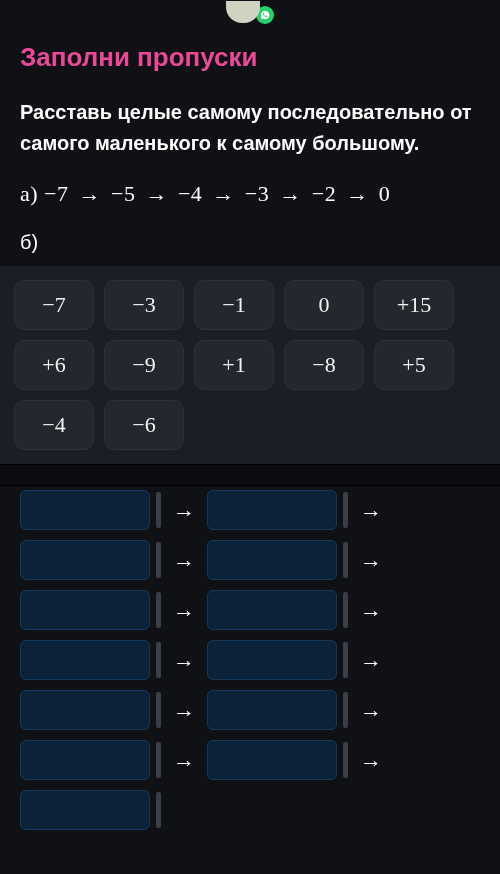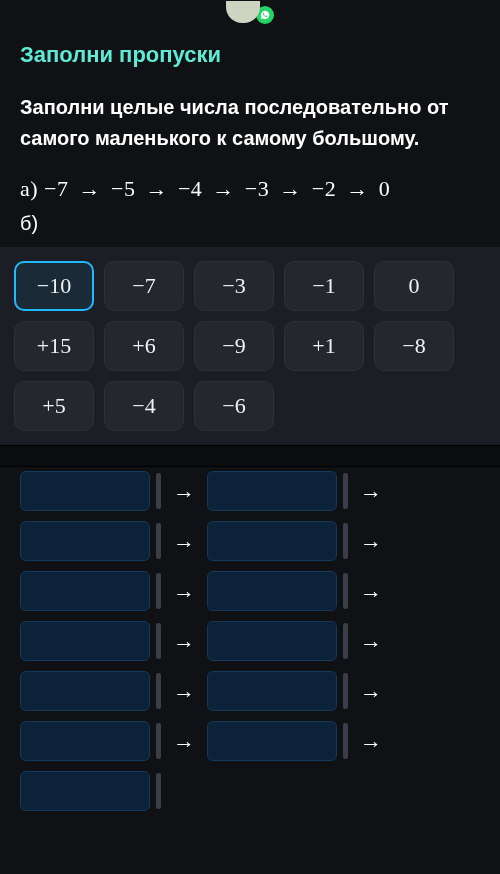--- a/index.html
+++ b/index.html
@@ -34,36 +34,36 @@
     display: flex; align-items: center; justify-content: center;
     margin-left: -8px;
     margin-top: 6px;
     font-size: 10px;
     color: #fff;
   }
   .content {
     padding: 42px 20px 0 20px;
   }
   .title {
-    color: #5eead4;
-    font-size: 22px;
+    color: #ec4899;
+    font-size: 26px;
     font-weight: 700;
     margin-bottom: 24px;
   }
   .instruction {
     color: #fff;
     font-size: 20px;
     font-weight: 600;
     line-height: 1.55;
     margin-bottom: 22px;
   }
   .example-row {
     font-size: 22px;
     font-family: "Cambria Math", "STIX", serif;
-    margin-bottom: 10px;
+    margin-bottom: 24px;
     letter-spacing: 0.5px;
   }
   .arrow { padding: 0 4px; }
   .part-label {
     font-size: 20px;
     margin-bottom: 10px;
   }
   .chips-panel {
     background: #1b1e24;
     margin: 12px -20px 0 -20px;
@@ -135,42 +135,41 @@
   <div class="avatar"></div>
   <div class="wa-badge">
     <svg width="10" height="10" viewBox="0 0 24 24" fill="#fff">
         <path d="M12 2a10 10 0 0 0-8.6 15L2 22l5.2-1.4A10 10 0 1 0 12 2zm5 13.5c-.2.6-1.3 1.1-1.8 1.1-.5.1-1 .1-3.3-1-2.8-1.3-4.5-4.2-4.6-4.4-.1-.2-1-1.4-1-2.6 0-1.2.6-1.8.9-2 .2-.2.5-.3.7-.3h.5c.2 0 .4 0 .6.5.2.5.8 1.8.8 1.9.1.1.1.3 0 .5-.1.2-.2.3-.3.5l-.5.5c-.1.1-.3.3-.1.6.2.3.8 1.3 1.7 2 .1 1.2 2.1 1.5 2.4 1.6.3.1.5.1.6-.1.2-.2.7-.8.9-1.1.2-.3.4-.2.6-.1.3.1 1.7.8 2 1 .3.1.5.2.5.3.1.1.1.6-.1 1.1z"></path>
       </svg>
   </div>
 </div>
 
 <div class="content">
   <div class="title">Заполни пропуски</div>
-  <div class="instruction">Заполни целые числа последовательно от самого маленького к самому большому.</div>
+  <div class="instruction">Расставь целые самому последовательно от самого маленького к самому большому.</div>
 
   <div class="example-row">
     <span>а)</span>
     <span>−7</span>
     <span class="arrow">→</span>
     <span>−5</span>
     <span class="arrow">→</span>
     <span>−4</span>
     <span class="arrow">→</span>
     <span>−3</span>
     <span class="arrow">→</span>
     <span>−2</span>
     <span class="arrow">→</span>
     <span>0</span>
   </div>
 
   <div class="part-label">б)</div>
 
   <div class="chips-panel">
     <div class="chips" id="chips-container">
-        <div class="chip selected">−10</div>
         <div class="chip">−7</div>
         <div class="chip">−3</div>
         <div class="chip">−1</div>
         <div class="chip">0</div>
         <div class="chip">+15</div>
         <div class="chip">+6</div>
         <div class="chip">−9</div>
         <div class="chip">+1</div>
         <div class="chip">−8</div>
         <div class="chip">+5</div>

